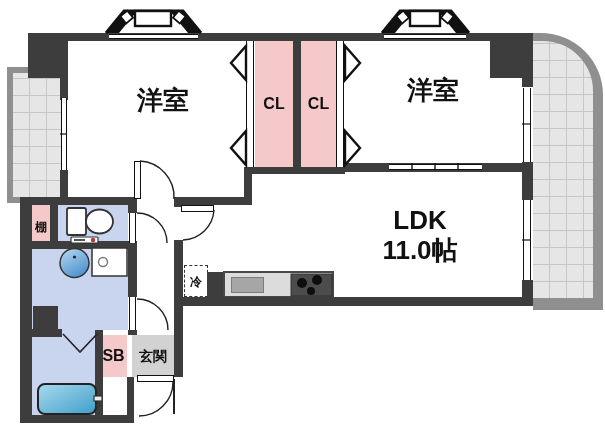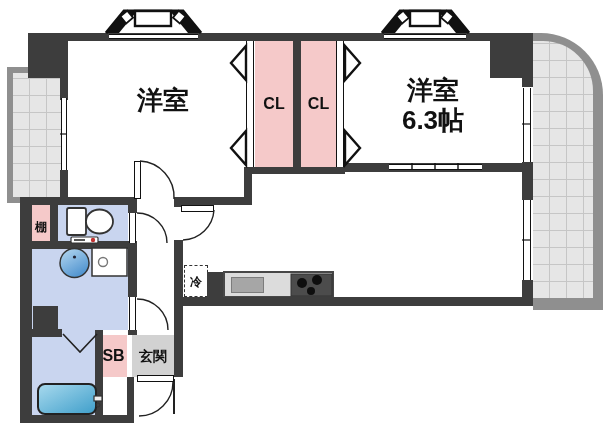--- a/index.html
+++ b/index.html
@@ -165,21 +165,24 @@
     <line x1="412" y1="163" x2="412" y2="170" stroke="#111" stroke-width="1.4"></line>
     <line x1="435" y1="163" x2="435" y2="170" stroke="#111" stroke-width="1.4"></line>
     <line x1="458" y1="163" x2="458" y2="170" stroke="#111" stroke-width="1.4"></line>
   </svg>
 
   <div class="label" style="left:93px;top:86px;width:140px;font-size:26px;">
     <div>洋室</div>
   </div>
   <div class="label" style="left:363px;top:76px;width:140px;font-size:26px;">
     <div>洋室</div>
-    <div>6.3帖</div>
+  </div>
+  <div class="label" style="left:350px;top:206px;width:140px;font-size:26px;">
+    <div>LDK</div>
+    <div>11.0帖</div>
   </div>
   <div class="label" style="left:255px;top:95px;width:38px;font-size:16px;">CL</div>
   <div class="label" style="left:301px;top:95px;width:35px;font-size:16px;">CL</div>
   <div class="label" style="left:32px;top:221px;width:18px;font-size:12px;">棚</div>
   <div class="label" style="left:184px;top:276px;width:24px;font-size:12px;">冷</div>
   <div class="label" style="left:99px;top:347px;width:29px;font-size:16px;">SB</div>
   <div class="label" style="left:132px;top:348px;width:42px;font-size:14px;">玄関</div>
 
 </div>
 

